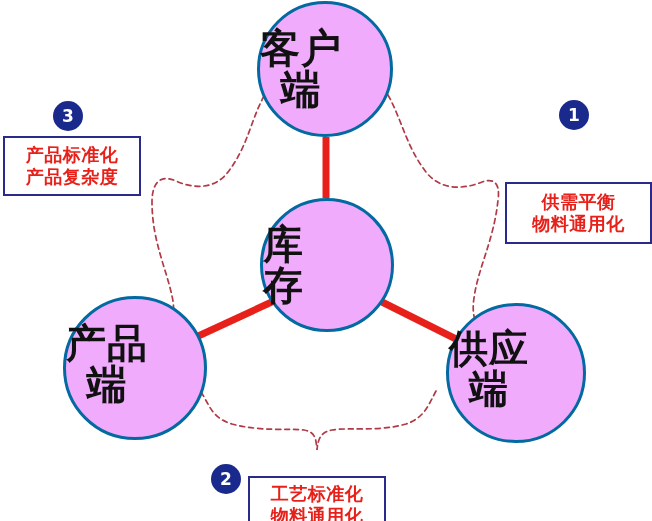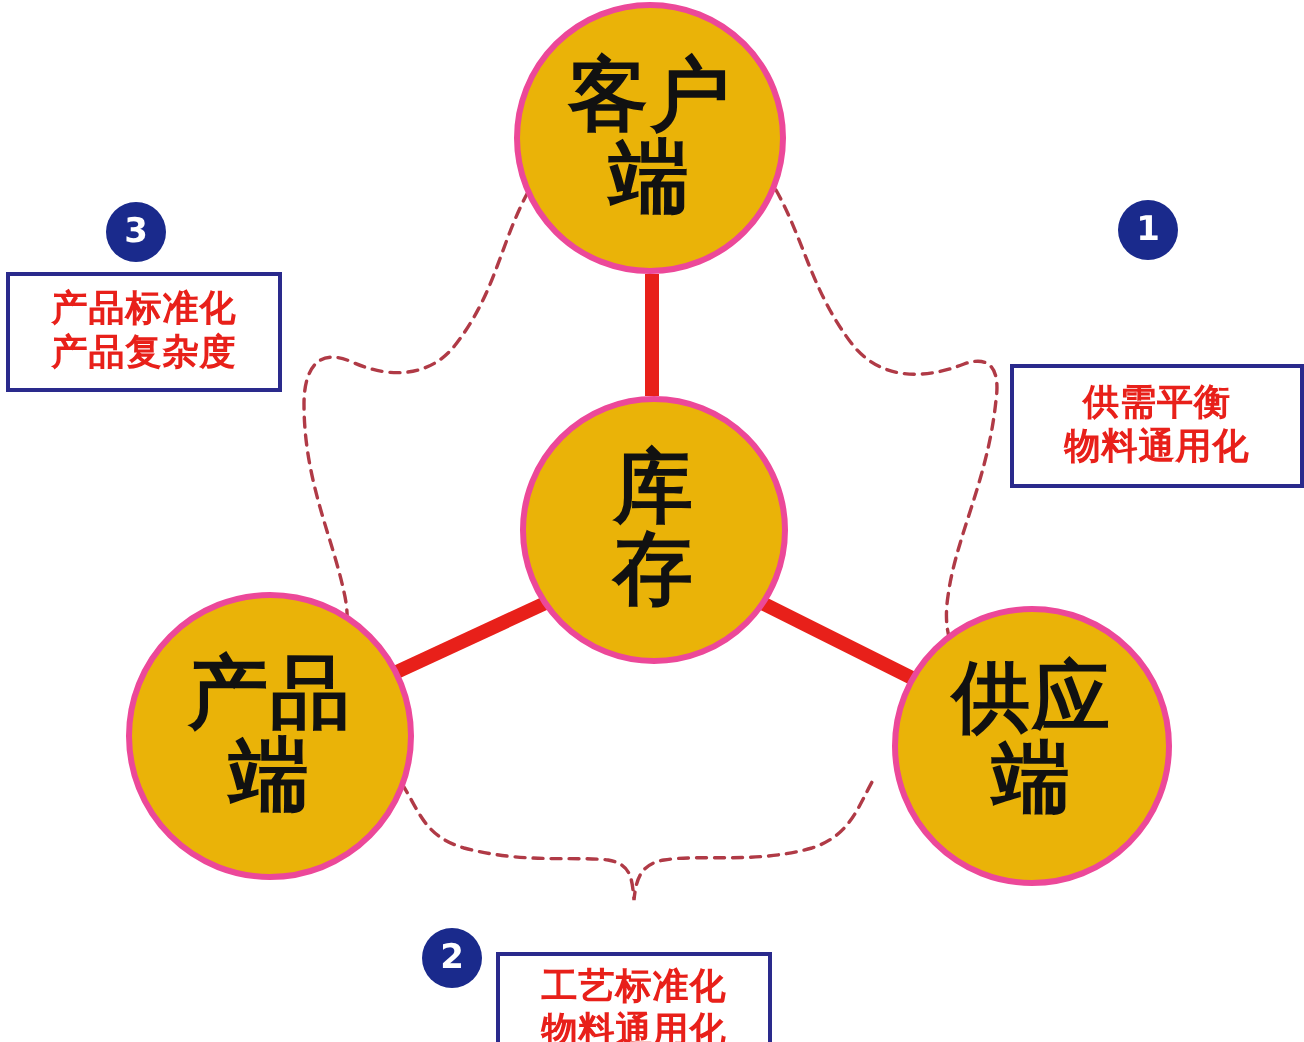--- a/index.html
+++ b/index.html
@@ -23,46 +23,46 @@
     left: 0;
     top: 0;
     width: 652px;
     height: 521px;
   }
 
   
   .node {
     position: absolute;
     border-radius: 50%;
-    border: 3px solid #ec4899;
-    background: #eab308;
+    border: 3px solid #0369a1;
+    background: #f0abfc;
     box-sizing: border-box;
     display: flex;
     align-items: center;
-    justify-content: center;
+    justify-content: flex-start;
     z-index: 3;
   }
   .node-label {
     font-weight: 700;
     color: #111111;
     text-align: center;
     line-height: 1.02;
     letter-spacing: 1px;
     white-space: pre-line;
     font-family: "DejaVu Sans", "Liberation Sans", sans-serif;
   }
 
   #node-customer { left: 257px; top: 1px;   width: 136px; height: 136px; }
   #node-inventory{ left: 260px; top: 198px; width: 134px; height: 134px; }
   #node-product  { left: 63px;  top: 296px; width: 144px; height: 144px; }
   #node-supply   { left: 446px; top: 303px; width: 140px; height: 140px; }
 
   #node-customer  .node-label { font-size: 40px; }
   #node-inventory .node-label { font-size: 40px; }
-  #node-product   .node-label { font-size: 40px; }
+  #node-product   .node-label { font-size: 40px; font-family: Liberation Mono, monospace; }
   #node-supply    .node-label { font-size: 39px; font-family: Liberation Mono, monospace; }
 
   
   .callout {
     position: absolute;
     border: 2px solid #2a2a8c;
     background: #ffffff;
     box-sizing: border-box;
     display: flex;
     flex-direction: column;

